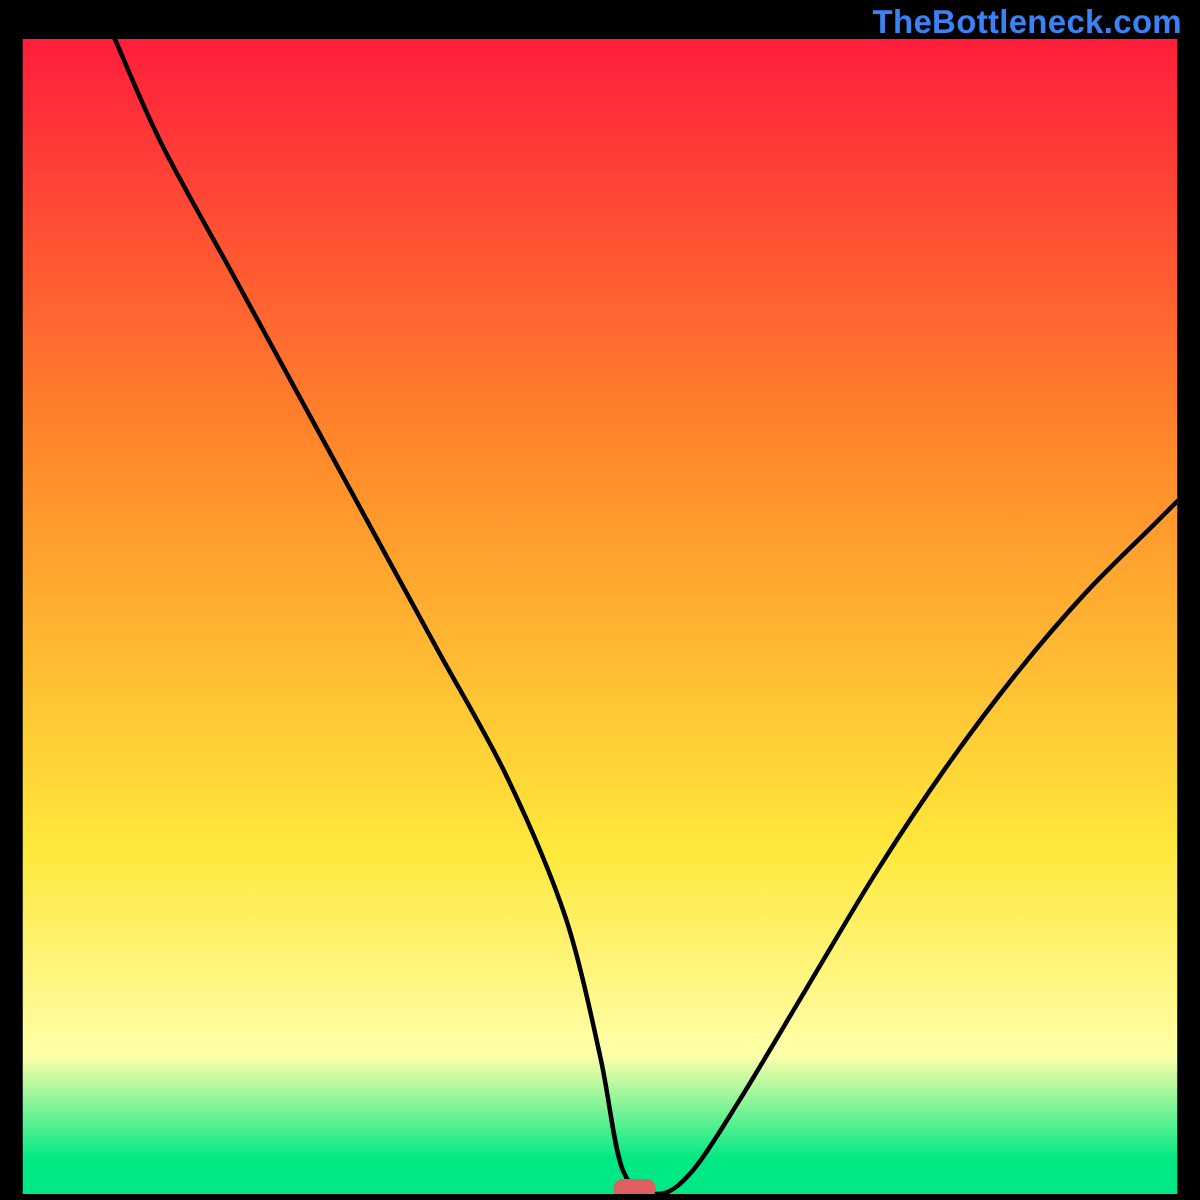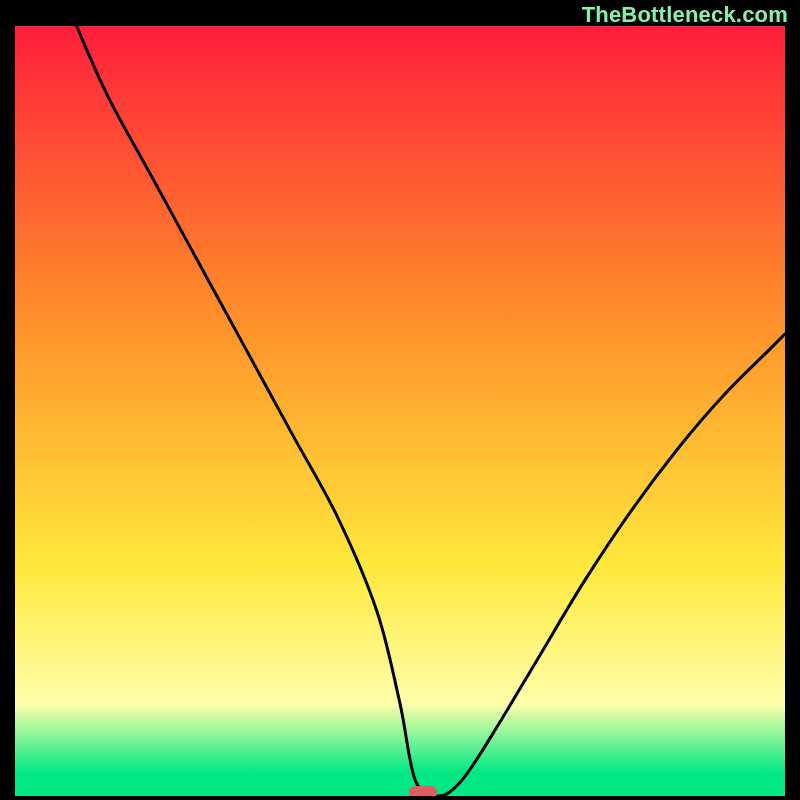--- a/index.html
+++ b/index.html
@@ -16,21 +16,21 @@
     height: 800px;
     background: #000;
   }
   .watermark {
     position: absolute;
     top: 2px;
     right: 12px;
     font-family: Arial, Helvetica, sans-serif;
     font-size: 22px;
     font-weight: 600;
-    color: #86efac;
+    color: #3b82f6;
     letter-spacing: 0.2px;
   }
   svg.plot {
     position: absolute;
     left: 15px;
     top: 26px;
     width: 770px;
     height: 770px;
     display: block;
   }

